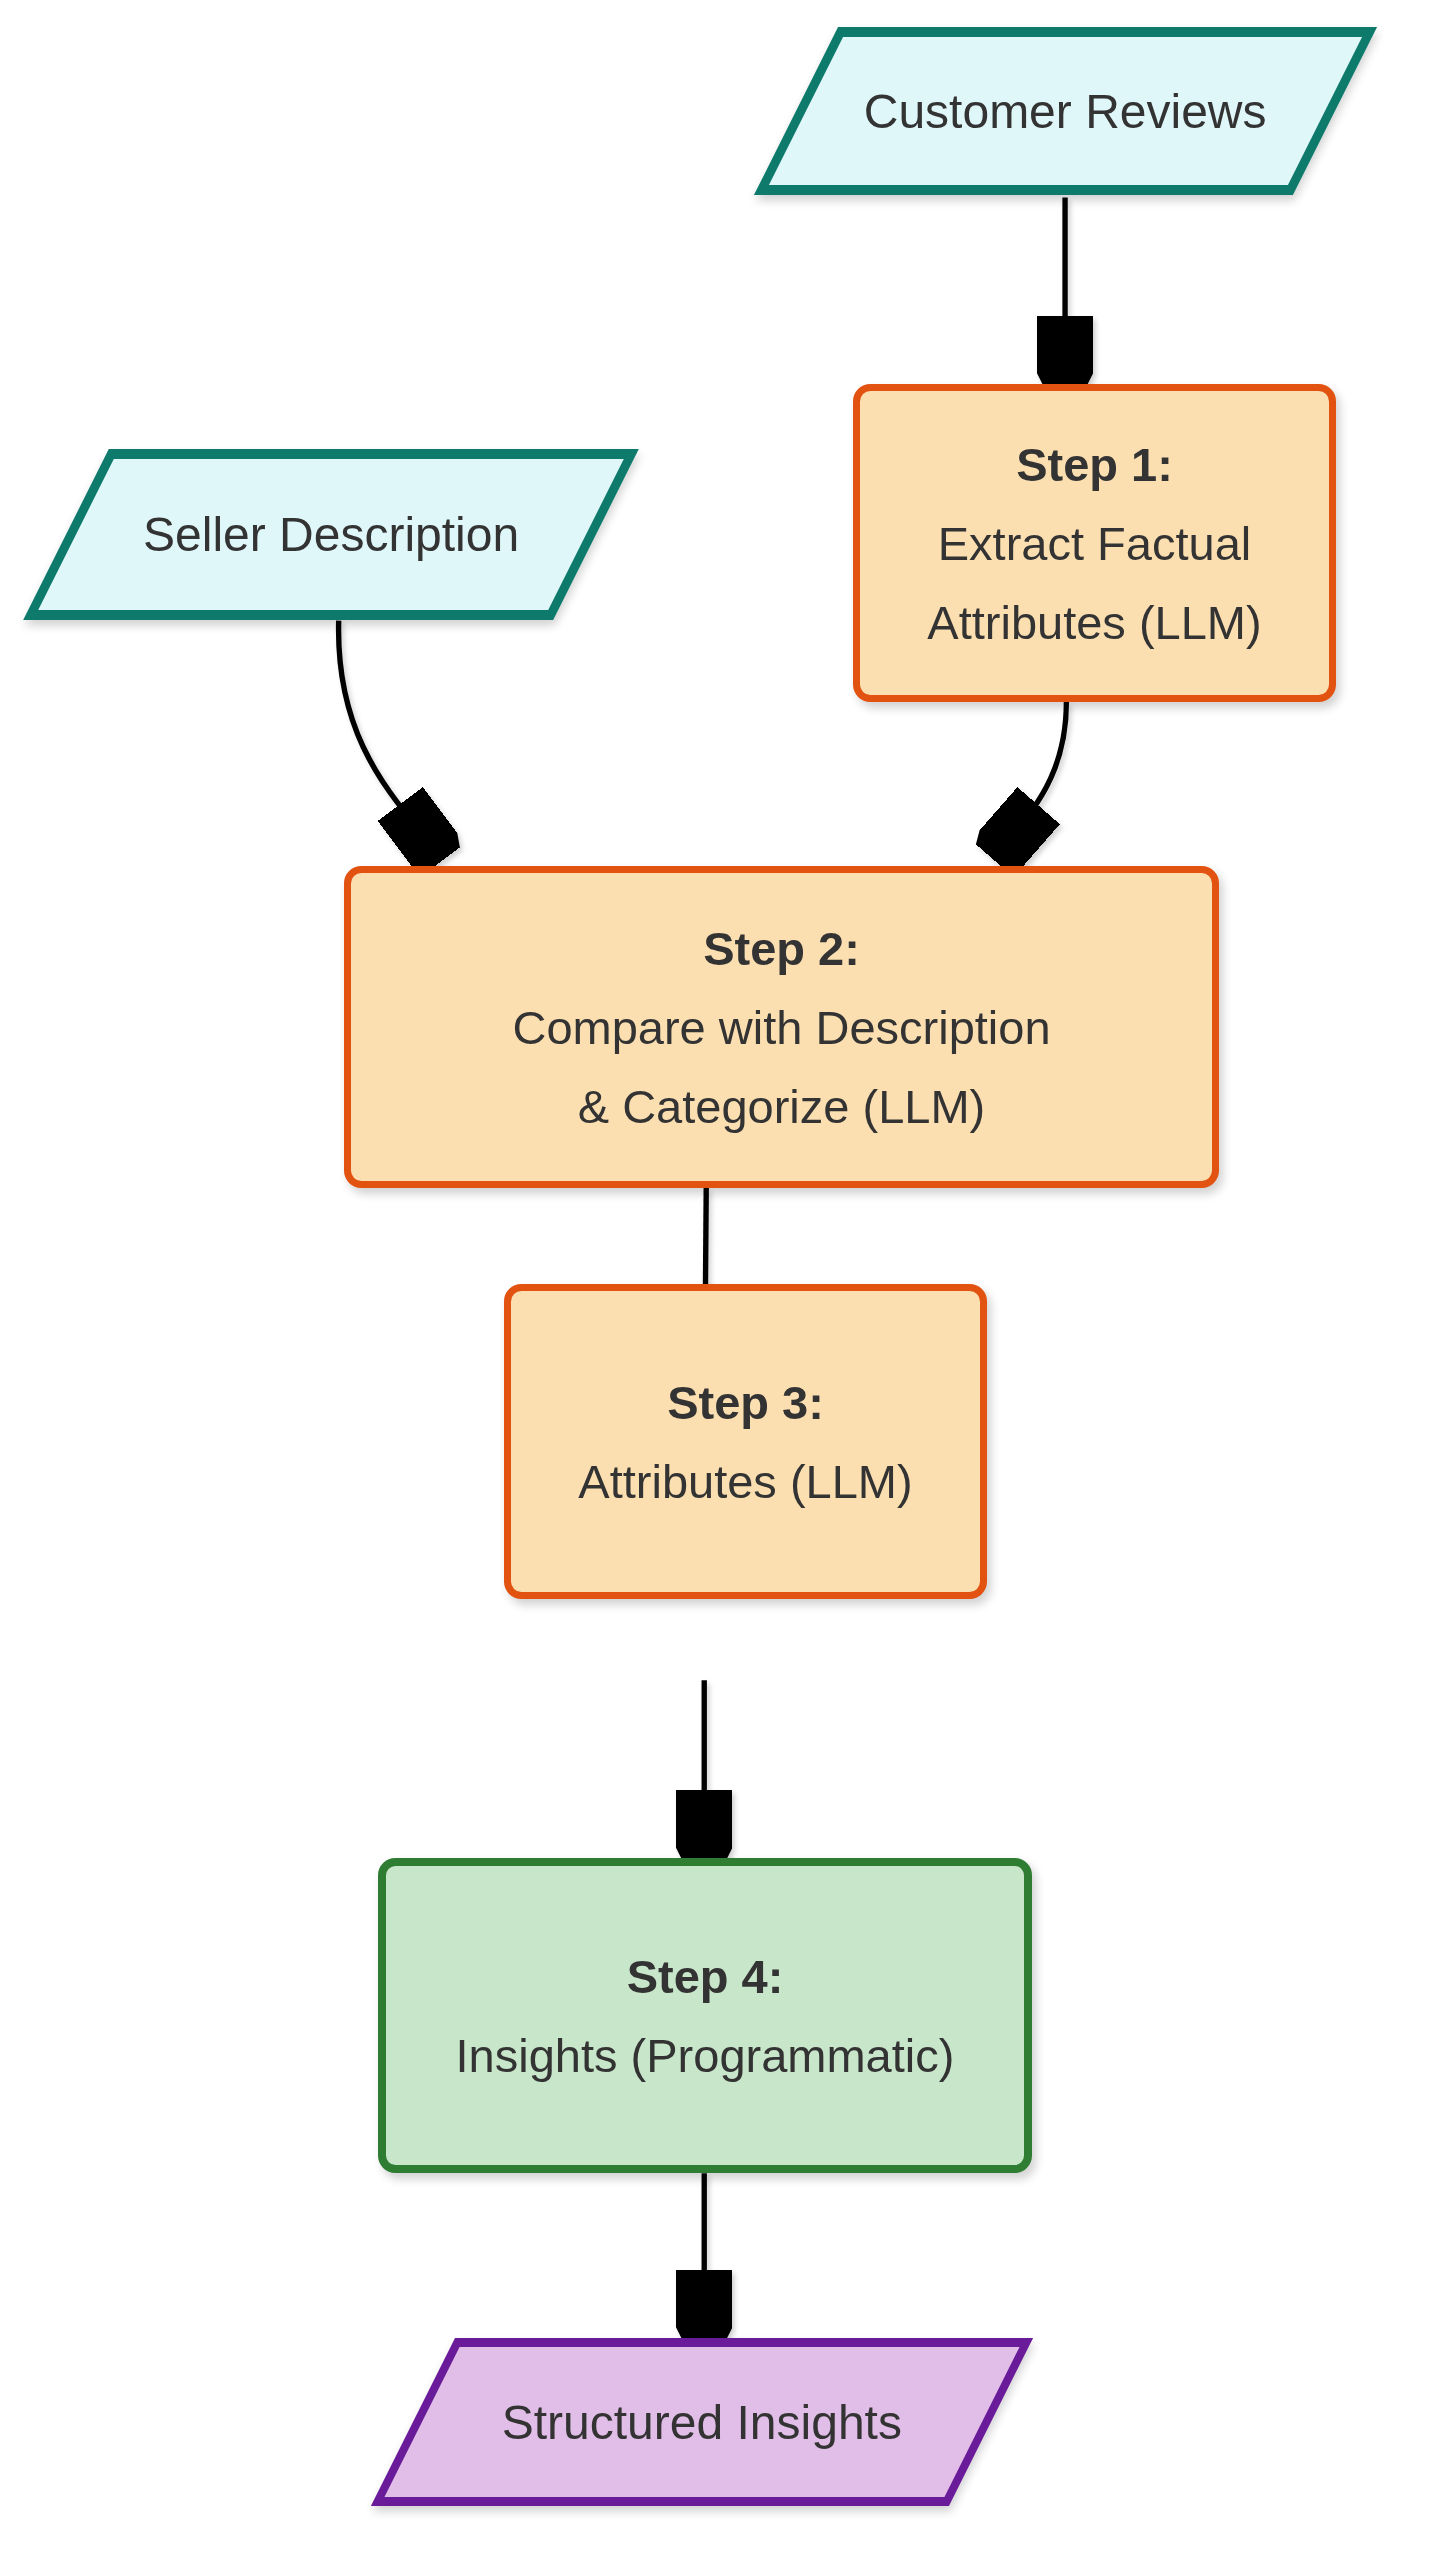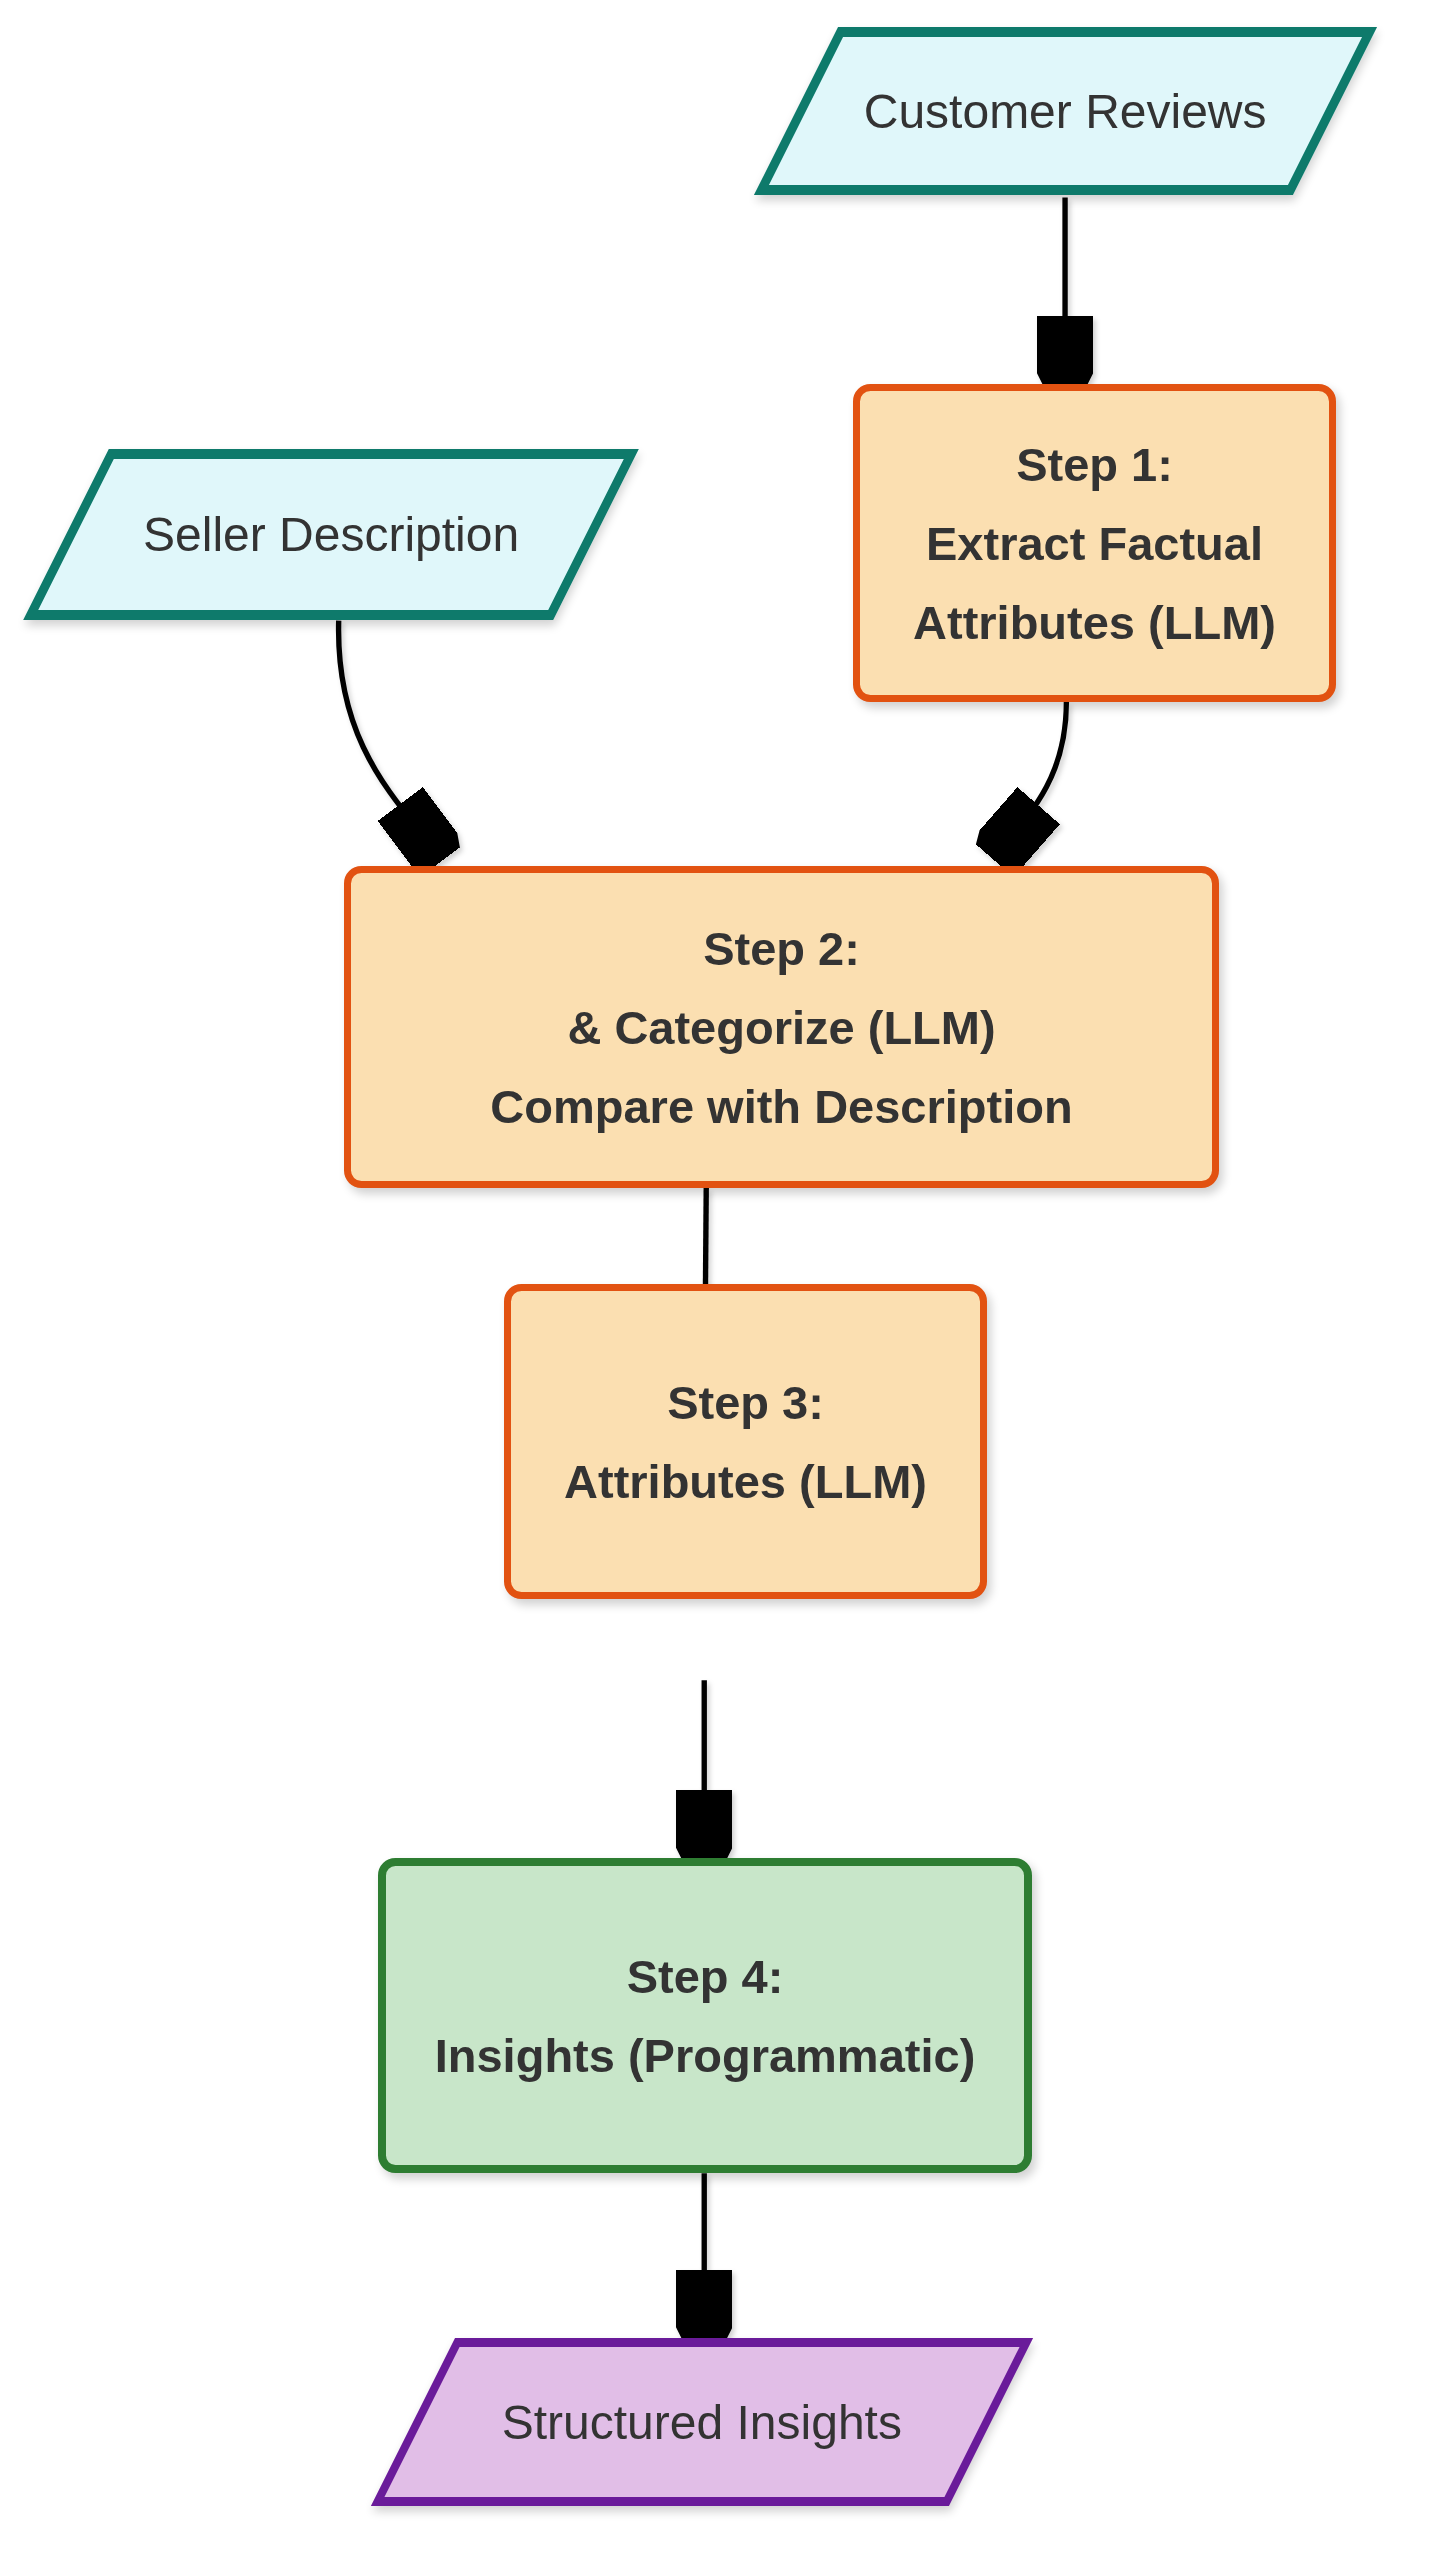--- a/index.html
+++ b/index.html
@@ -30,21 +30,20 @@
     border: var(--bw) solid var(--bc);
     box-shadow: 4px 5.4px 9.4px rgba(0,0,0,0.18);
   }
   .process {
     border-radius: 17.4px;
     font-size: 47px;
   }
   .process .line {
     line-height: 79px;
     white-space: nowrap;
-    font-weight: bold;
   }
   .process .title {
     font-weight: bold;
   }
   .parallelogram {
     transform: skewX(-26.6deg);
     font-size: 48px;
   }
   .parallelogram .plabel {
     display: inline-block;
@@ -97,22 +96,22 @@
     <div class="line">Extract Factual</div>
     <div class="line">Attributes (LLM)</div>
   </div>
 
   <div class="node parallelogram" style="left:66px; top:449px; width:530px; height:171px; --bg:#E0F7FA; --bc:#0E7A6B; --bw:10px;">
     <span class="plabel">Seller Description</span>
   </div>
 
   <div class="node process" style="left:344px; top:866px; width:875px; height:322px; --bg:#FBDFB1; --bc:#E25211; --bw:7.4px;">
     <div class="line title">Step 2:</div>
+    <div class="line">Compare with Description</div>
     <div class="line">&amp; Categorize (LLM)</div>
-    <div class="line">Compare with Description</div>
   </div>
 
   <div class="node process" style="left:463px; top:1284px; width:483px; height:315px;margin-left:41px; --bg:#FBDFB1; --bc:#E25211; --bw:7.4px;">
     <div class="line title">Step 3:</div>
     <div class="line">Attributes (LLM)</div>
   </div>
 
   <div class="node process" style="left:378px; top:1858px; width:654px; height:315px;text-align:center; --bg:#C8E6C9; --bc:#2E7D32; --bw:8px;">
     <div class="line title">Step 4:</div>
     <div class="line">Insights (Programmatic)</div>

